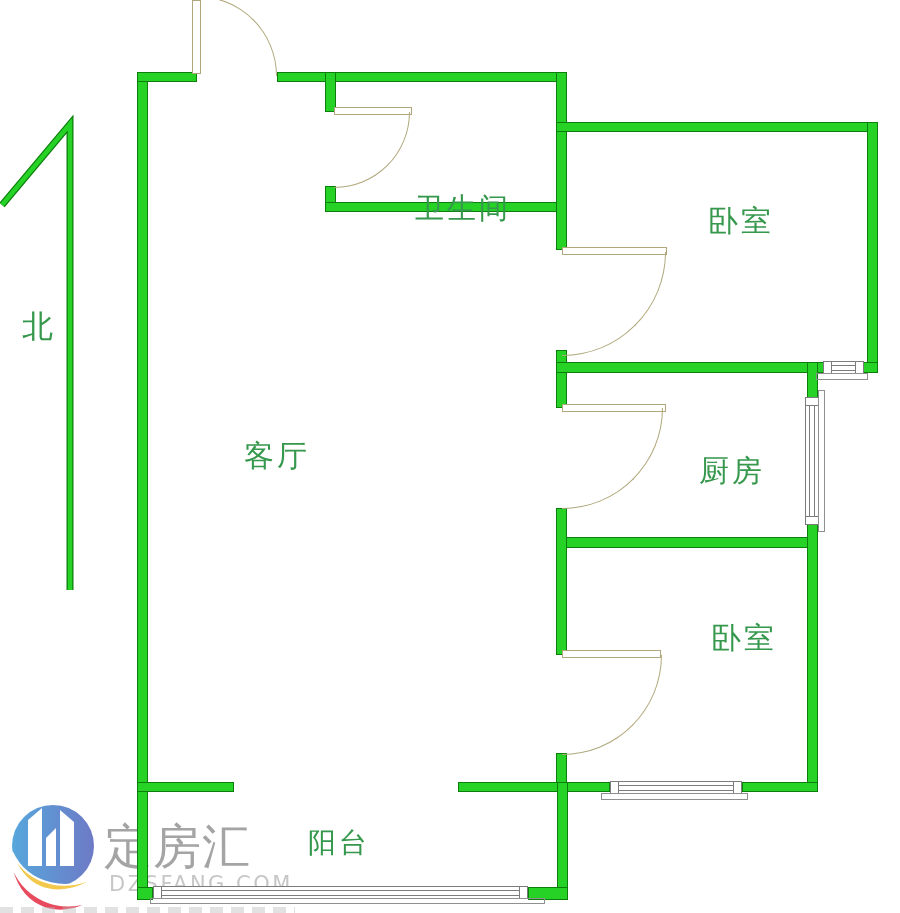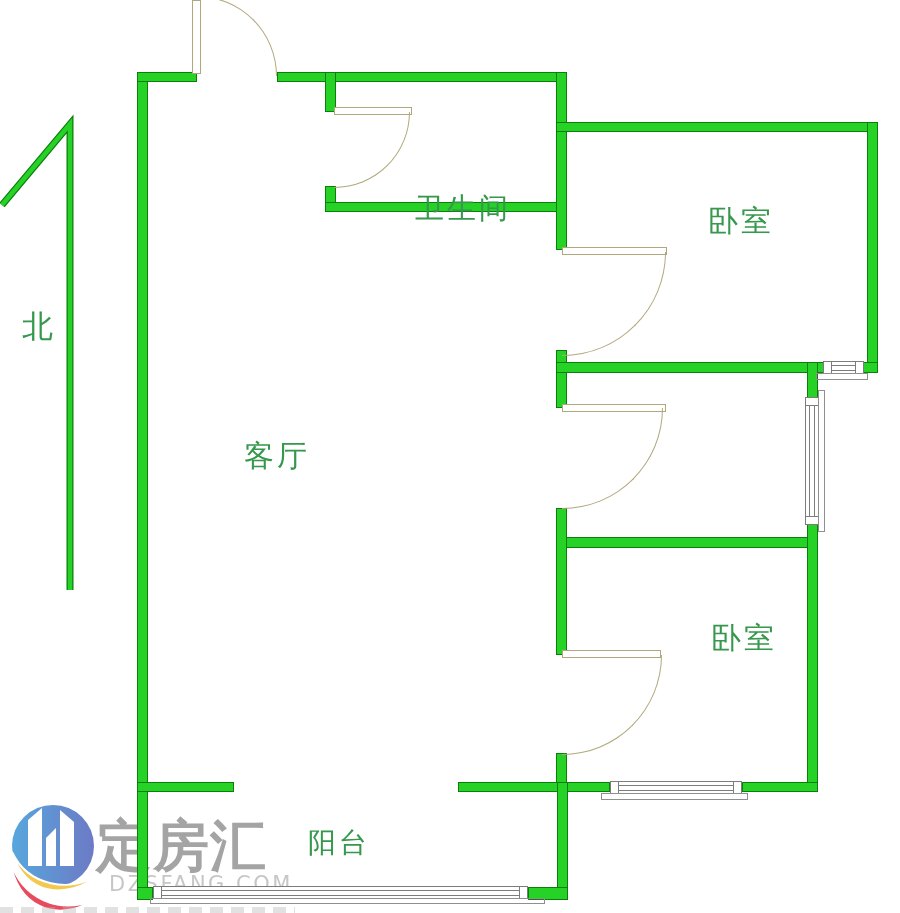--- a/index.html
+++ b/index.html
@@ -3,23 +3,23 @@
 <meta charset="utf-8">
 <style>
   html,body{margin:0;padding:0;background:#ffffff;}
   #stage{
     position:relative;width:900px;height:913px;background:#ffffff;
     overflow:hidden;font-family:"DejaVu Sans",sans-serif;
   }
   
   #watermark-layer{position:absolute;inset:0;z-index:1;}
   #brand-text{
-    position:absolute;left:96px;top:816px;
-    font-family:"DejaVu Sans",sans-serif;font-weight:bold;
-    font-size:56px;line-height:60px;color:var(--wm-text);opacity:.92;
+    position:absolute;left:104px;top:816px;
+    font-family:"DejaVu Sans",sans-serif;font-weight:normal;
+    font-size:48px;line-height:60px;color:var(--wm-text);opacity:.92;
     letter-spacing:1px;white-space:nowrap;
   }
   #domain-text{
     position:absolute;left:109px;top:872px;
     font-size:21px;color:var(--wm-sub);letter-spacing:2.5px;opacity:.95;
     white-space:nowrap;
   }
   #bottom-faint-strip{
     position:absolute;left:0;top:907px;width:295px;height:6px;opacity:.4;
     background:repeating-linear-gradient(90deg,#b5b5b5 0 13px,transparent 13px 21px);
@@ -139,18 +139,19 @@
       <div class="door-leaf" style="left: 562px; top: 247px; width: 105px; height: 8px;"></div>
       <div class="door-leaf" style="left: 562px; top: 404px; width: 104px; height: 8px;"></div>
       <div class="door-leaf" style="left: 562px; top: 650px; width: 99px; height: 8px;"></div>
       <div class="door-arc" style="left: 197px; top: -4px; width: 80px; height: 80px; border-top-width: 1.5px; border-right-width: 1.5px; border-top-right-radius: 100%;"></div>
       <div class="door-arc" style="left: 334px; top: 112px; width: 76px; height: 76px; border-right-width: 1.5px; border-bottom-width: 1.5px; border-bottom-right-radius: 100%;"></div>
       <div class="door-arc" style="left: 562px; top: 252px; width: 104px; height: 104px; border-right-width: 1.5px; border-bottom-width: 1.5px; border-bottom-right-radius: 100%;"></div>
       <div class="door-arc" style="left: 562px; top: 408px; width: 101px; height: 101px; border-right-width: 1.5px; border-bottom-width: 1.5px; border-bottom-right-radius: 100%;"></div>
       <div class="door-arc" style="left: 562px; top: 655px; width: 100px; height: 100px; border-right-width: 1.5px; border-bottom-width: 1.5px; border-bottom-right-radius: 100%;"></div>
       <div class="room-label" style="left: 415px; top: 141px; width: 200px; height: 37px; font-size: 29px; margin-top: 48px;">卫生间</div>
       <div class="room-label" style="left: 708px; top: 201px; width: 200px; height: 38px; font-size: 30px;">卧室</div>
+      <div class="room-label" style="left: 699px; top: 451px; width: 200px; height: 38px; font-size: 30px;">厨房</div>
       <div class="room-label" style="left: 711px; top: 618px; width: 200px; height: 38px; font-size: 30px;">卧室</div>
       <div class="room-label" style="left: 308px; top: 824px; width: 200px; height: 36px; font-size: 28px;">阳台</div>
       <div class="room-label" style="left: 244px; top: 436px; width: 200px; height: 38px; font-size: 30px;">客厅</div>
     </div>
 
 </div>
 
 </body></html>

